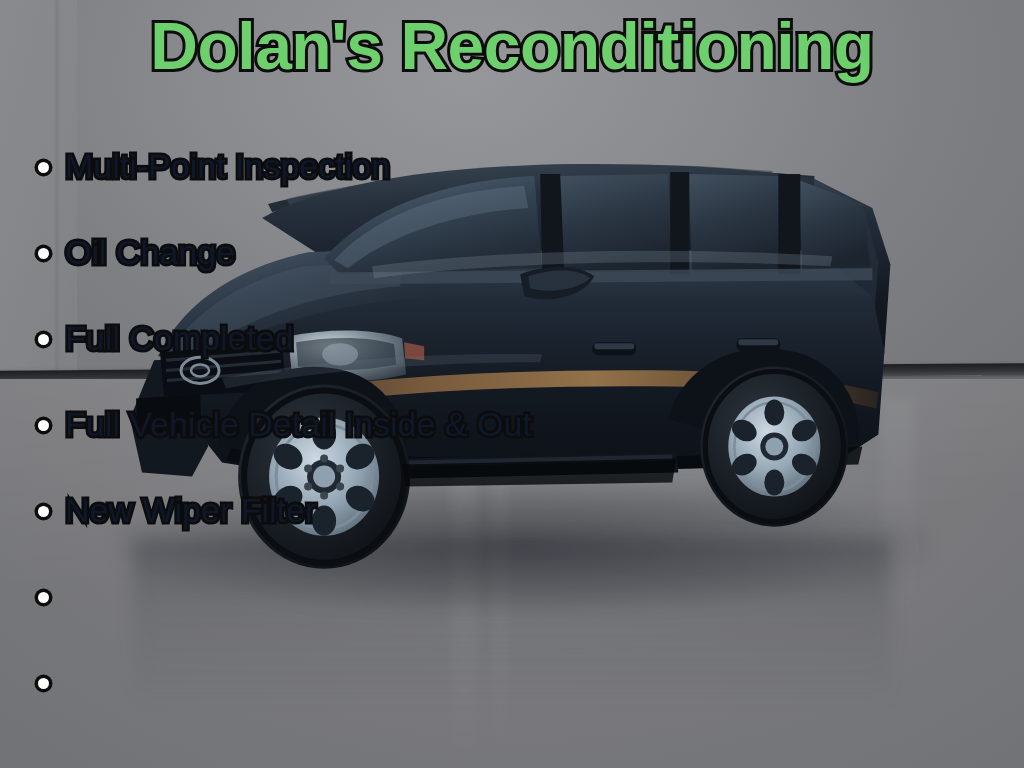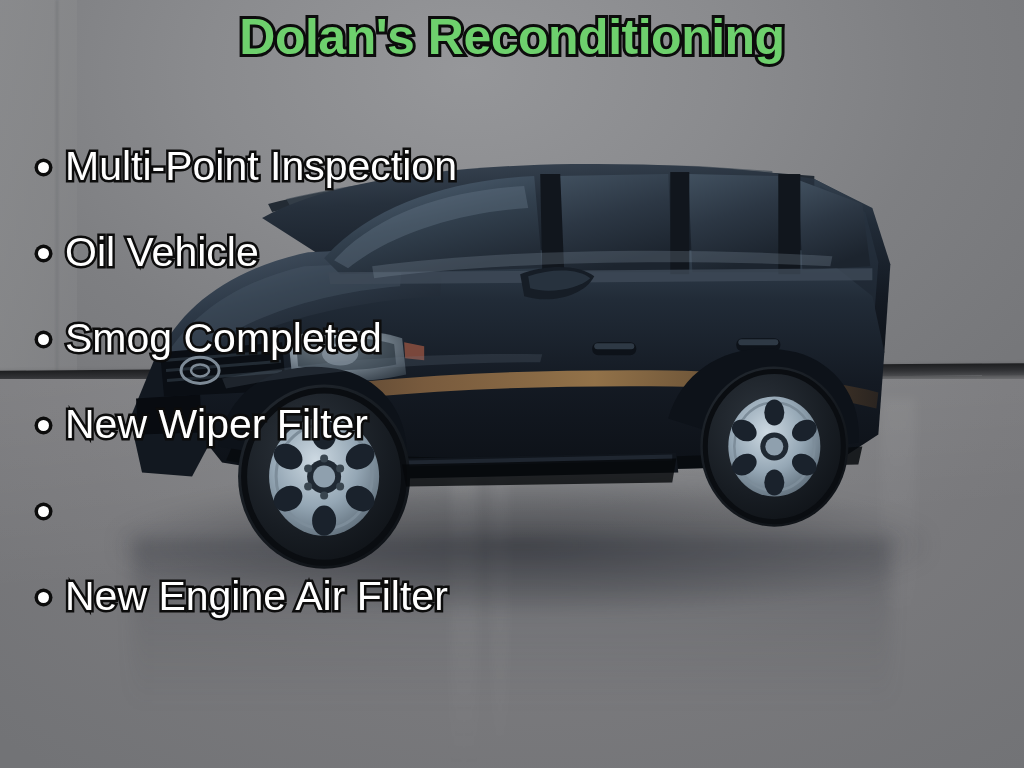--- a/index.html
+++ b/index.html
@@ -113,21 +113,21 @@
     filter: blur(8px);
   }
 
   
   .title {
     position: absolute;
     left: 0;
     top: 8px;
     width: 100%;
     text-align: center;
-    font-size: 50px;
+    font-size: 66px;
     font-weight: bold;
     letter-spacing: -0.5px;
     color: #6ed06d;
     -webkit-text-stroke: 6px #0c0c0c;
     paint-order: stroke fill;
     white-space: nowrap;
   }
 
   .bullets {
     position: absolute;
@@ -144,23 +144,23 @@
     flex: 0 0 auto;
     width: 11px;
     height: 11px;
     border-radius: 50%;
     background: #ffffff;
     box-shadow: 0 0 0 3.5px #0c0c0c;
     margin-right: 16px;
     margin-left: 4px;
   }
   .bullet-label {
-    font-size: 41px;
+    font-size: 34px;
     font-weight: normal;
-    color: #ffffff;
+    color: #0f172a;
     -webkit-text-stroke: 5px #0c0c0c;
     paint-order: stroke fill;
     white-space: nowrap;
     line-height: 1.05;
   }
 </style>
 </head>
 <body>
 
 <div id="stage">
@@ -378,37 +378,40 @@
 
   <div class="bullets">
 
     <div class="bullet-row">
       <span class="bullet-dot"></span>
       <span class="bullet-label">Multi-Point Inspection</span>
     </div>
 
     <div class="bullet-row">
       <span class="bullet-dot"></span>
-      <span class="bullet-label">Oil Vehicle</span>
-    </div>
-
-    <div class="bullet-row">
-      <span class="bullet-dot"></span>
-      <span class="bullet-label">Smog Completed</span>
-    </div>
-
+      <span class="bullet-label">Oil Change</span>
+    </div>
+
+    <div class="bullet-row">
+      <span class="bullet-dot"></span>
+      <span class="bullet-label">Full Completed</span>
+    </div>
+
+    <div class="bullet-row">
+      <span class="bullet-dot"></span>
+      <span class="bullet-label">Full Vehicle Detail Inside &amp; Out</span>
+    </div>
 
     <div class="bullet-row">
       <span class="bullet-dot"></span>
       <span class="bullet-label">New Wiper Filter</span>
     </div>
 
     <div class="bullet-row">
       <span class="bullet-dot"></span>
     </div>
 
     <div class="bullet-row">
       <span class="bullet-dot"></span>
-      <span class="bullet-label">New Engine Air Filter</span>
     </div>
 
   </div>
 </div>
 
 </body></html>

